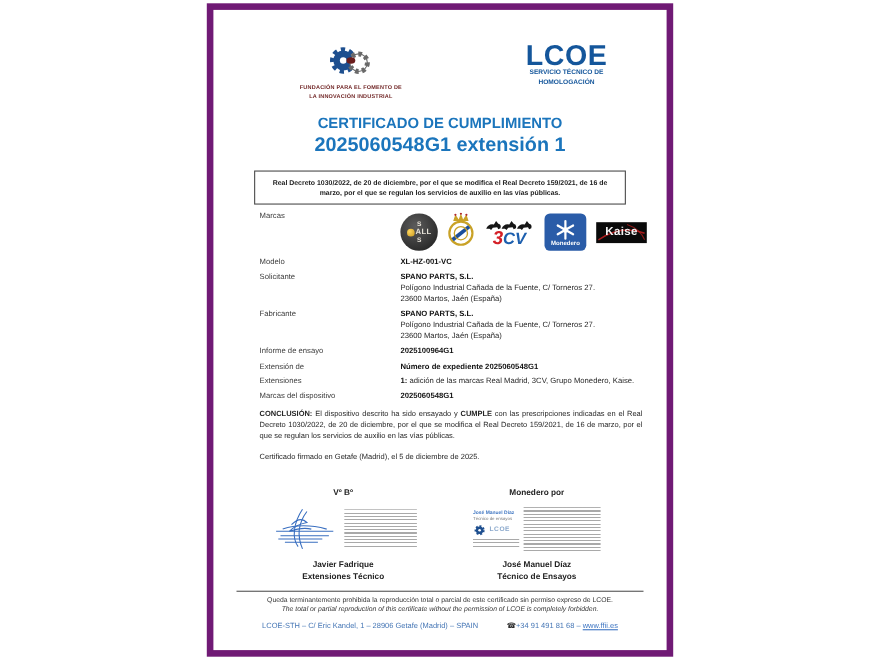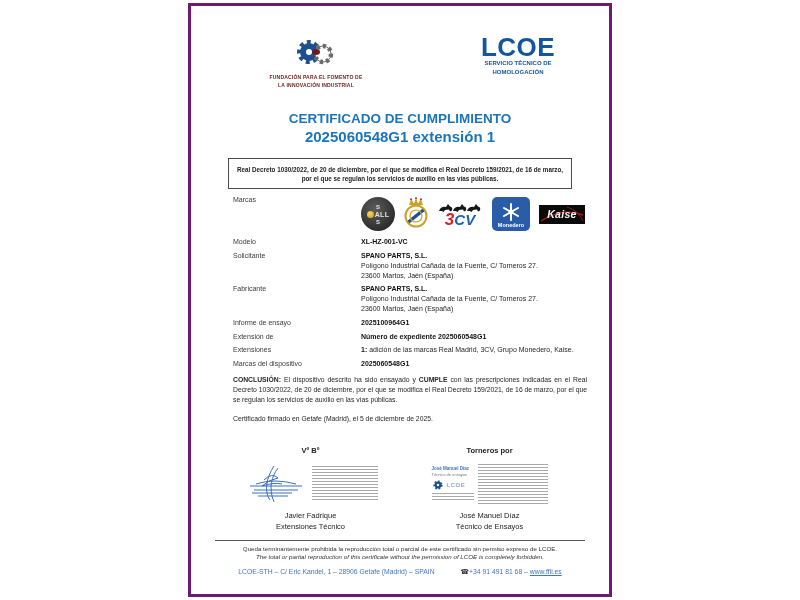--- a/index.html
+++ b/index.html
@@ -1,34 +1,34 @@
 <!DOCTYPE html>
 <html><head>
 <meta charset="utf-8">
 <style>
   * { margin:0; padding:0; box-sizing:border-box; }
   html,body { width:800px; height:600px; background:#ffffff; overflow:hidden;
               font-family:"Liberation Sans", sans-serif; color:#2e2e2e; }
 
   .page { position:absolute; left:188px; top:3px; width:424px; height:594px;
-          background:#fff; border:3px solid #701a75; }
+          background:#fff; border:6px solid #701a75; }
 
   
   .header { display:flex; justify-content:space-between; padding:28px 36px 0 40px; }
   .foundation { width:170px; text-align:center; }
   .foundation-logo { height:40px; display:flex; justify-content:center; }
   .foundation-name { font-size:5px; font-weight:bold; color:#6b1d1d; line-height:1.5; letter-spacing:.2px; }
   .lcoe-block { width:110px; text-align:center; margin-top:2px; }
   .lcoe-name { font-size:26px; font-weight:bold; color:#14569b; letter-spacing:.5px; line-height:.9; }
   .lcoe-sub { font-size:6px; font-weight:bold; color:#14569b; line-height:1.5; }
 
   
-  .doc-title { text-align:center; margin-top:22px; color:#1b75bc; font-weight:bold; }
+  .doc-title { text-align:center; margin-top:12px; color:#1b75bc; font-weight:bold; }
   .doc-title .t1 { font-size:13.5px; display:block; }
-  .doc-title .t2 { font-size:15px; display:block; margin-top:2px; }
+  .doc-title .t2 { font-size:18px; display:block; margin-top:2px; }
 
   
   .product-box { margin:13px 37px 0 37px; border:1px solid #4a4a4a; text-align:center;
                  padding:4px 6px 5px 6px; }
   .product-name { font-size:13px; font-weight:bold; color:#111; }
   .product-decree { font-size:6.3px; font-weight:bold; color:#222; line-height:1.45; margin-top:2px; }
 
   
   .fields { padding:6px 22px 0 42px; }
   .row { display:flex; margin-bottom:4px;justify-content:space-between; }
@@ -50,34 +50,34 @@
   .cv3 { display:flex; flex-direction:column; align-items:center; }
   .cv3-text { font-style:italic; font-weight:bold; line-height:.8; }
   .cv3-text .n3 { color:#d42027; font-size:17px; }
   .cv3-text .cv { color:#1d5fae; font-size:15px; }
   .monedero { width:38px; height:34px; background:#2a5ca8; border-radius:5px;
               display:flex; flex-direction:column; align-items:center; justify-content:flex-end;
               padding-bottom:2px; }
   .monedero-name { color:#fff; font-size:5.5px; font-weight:bold; }
   .kaise { width:46px; height:19px; background:#0a0a0a; position:relative;
            display:flex; align-items:center; justify-content:center; overflow:hidden; }
-  .kaise-name { color:#f5f5f5; font-size:10.5px; font-weight:bold; font-style:italic;
+  .kaise-name { color:#f5f5f5; font-size:10.5px; font-weight:bold; 
                 letter-spacing:.3px; z-index:1; }
 
   
   .conclusion { margin:6px 22px 0 42px; font-size:6.8px; line-height:1.5; text-align:justify; color:#262626; }
   .signed-line { margin:9px 22px 0 42px; font-size:6.8px; color:#262626; }
 
   
   .signatures { display:flex; margin-top:24px; padding:0 30px; }
   .sig-col { width:50%; text-align:center; }
   .sig-header { font-size:7.5px; font-weight:bold; color:#222; }
   .sig-art { height:52px; display:flex; align-items:center; justify-content:center; gap:4px; margin-top:3px; }
   .tiny-lines { background:repeating-linear-gradient(#a9a9a9 0 1px, transparent 1px 3px); }
-  .sig-name { font-size:7.5px; font-weight:normal; color:#222; line-height:1.5;text-align:center; }
+  .sig-name { font-size:7.5px; font-weight:bold; color:#222; line-height:1.5;text-align:center; }
   .stamp { display:flex; flex-direction:column; align-items:flex-start; gap:1px; }
   .stamp-name { font-size:4.5px; color:#3f76c2; font-weight:bold; }
   .stamp-role { font-size:4px; color:#777; }
   .stamp-logos { display:flex; align-items:center; gap:3px; margin-top:1px; }
   .stamp-lcoe { font-size:6px; font-weight:bold; color:#8aa8cc; letter-spacing:.5px; }
 
   
   .footer { position:absolute; left:0; right:0; bottom:18px; text-align:center; }
   .footer-rule { width:370px; margin:0 auto 4px auto; border-top:1px solid #555; }
   .legal-es { font-size:6.2px; color:#333; }
@@ -253,21 +253,21 @@
             <path d="M6,24 h52 M10,28 h44 M8,31 h40 M14,34 h30"></path>
             <path d="M12,22 q18,-6 40,0"></path>
           </g>
         </svg>
         <div class="tiny-lines" style="width:66px;height:36px;"></div>
       </div>
       <div class="sig-name">Javier Fadrique</div>
       <div class="sig-name">Extensiones Técnico</div>
     </div>
     <div class="sig-col">
-      <div class="sig-header">Torneros por</div>
+      <div class="sig-header">Monedero por</div>
       <div class="sig-art">
         <div class="stamp">
           <span class="stamp-name">José Manuel Díaz</span>
           <span class="stamp-role">Técnico de ensayos</span>
           <span class="stamp-logos">
             <svg width="12" height="12" viewBox="0 0 12 12">
               <circle cx="6" cy="6" r="3.4" fill="#1e4f8f" stroke="#1e4f8f" stroke-width="2.4" stroke-dasharray="1.6 1.5"></circle>
               <circle cx="6" cy="6" r="1.2" fill="#fff"></circle>
             </svg>
             <span class="stamp-lcoe">LCOE</span>

